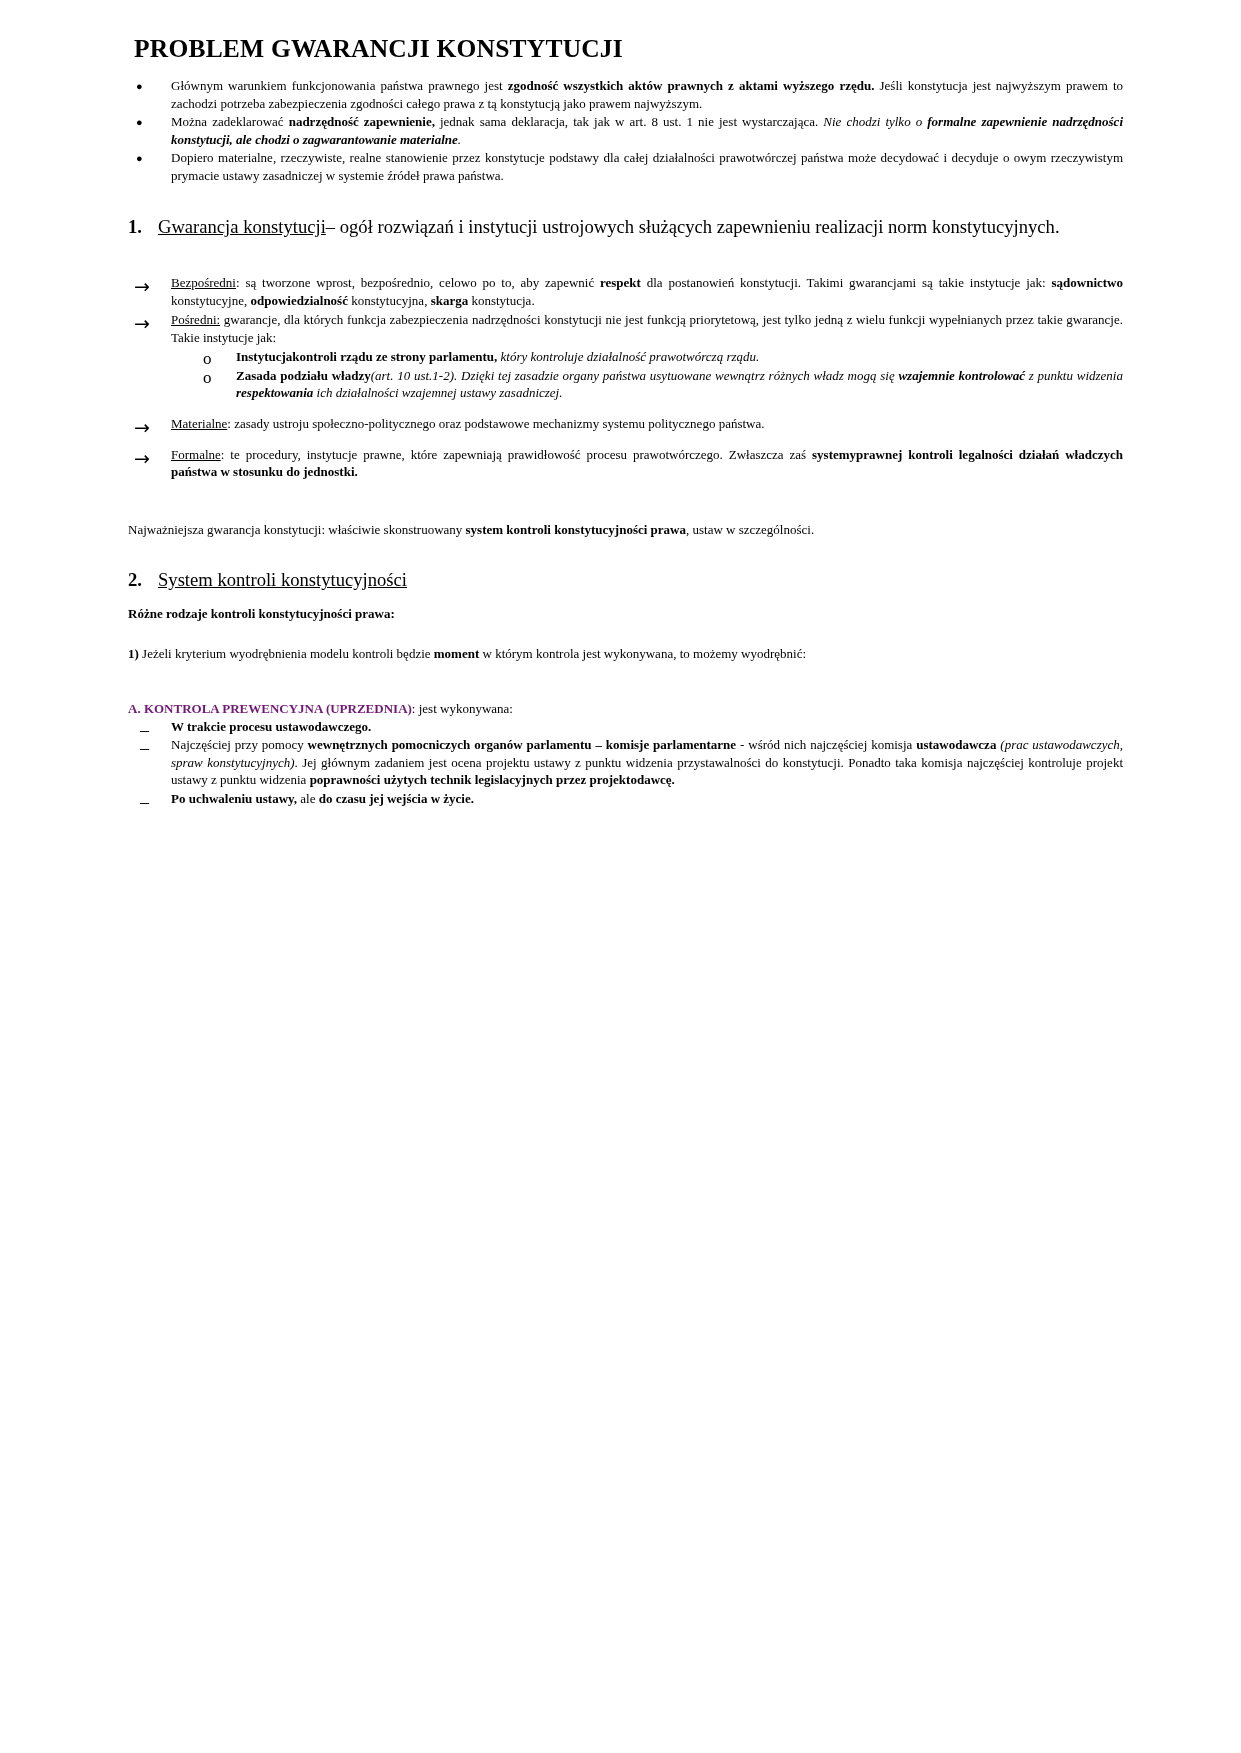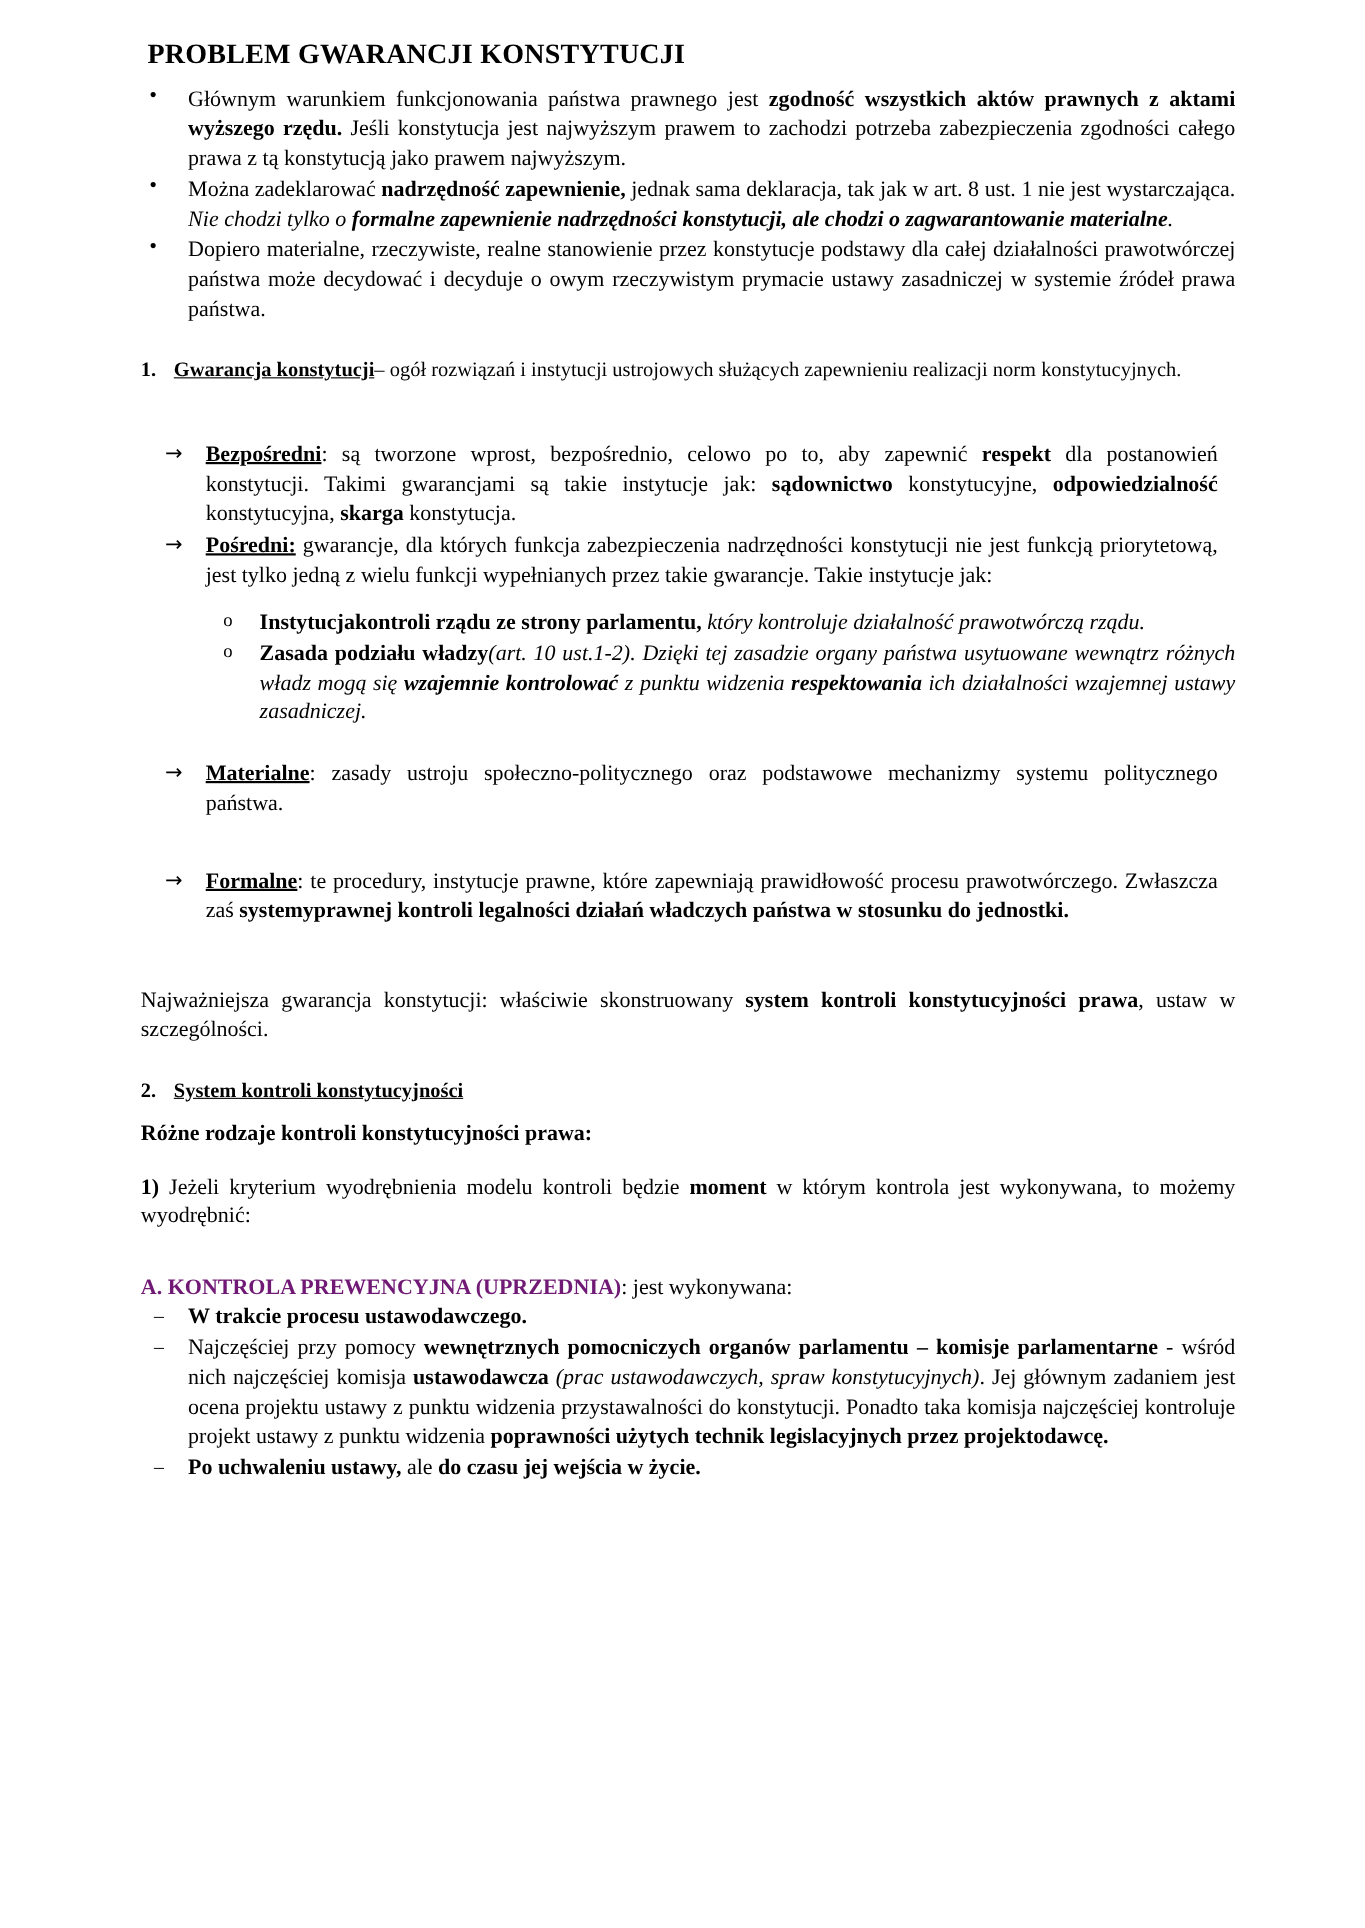--- a/index.html
+++ b/index.html
@@ -23,32 +23,32 @@
     background: #ffffff;
   }
   .doc-title {
     font-size: 25.5px;
     font-weight: bold;
     letter-spacing: 0.2px;
     margin: 8px 0 14px 6px;
     line-height: 1.15;
   }
   p, li, div.para {
-    font-size: 20px;
+    font-size: 13px;
     line-height: 1.345;
     margin: 0;
   }
   .just {
     text-align: justify;
     text-justify: inter-word;
   }
   b, .b { font-weight: bold; }
   i, .i { font-style: italic; }
   .u { text-decoration: underline; }
-  .bu { font-weight: bold; text-decoration: underline; }
+  .bu { font-weight: normal; text-decoration: underline; }
 
   
   ul.dot {
     list-style: none;
     margin: 0;
     padding: 0;
   }
   ul.dot > li {
     position: relative;
     padding-left: 43px;
@@ -59,21 +59,21 @@
     position: absolute;
     left: 8px;
     top: -1px;
     font-size: 11px;
     line-height: 1.9;
   }
 
   
   ul.arrow {
     list-style: none;
-    margin: 16px;
+    margin: 0;
     padding: 0;
   }
   ul.arrow > li {
     position: relative;
     padding-left: 43px;
     margin-bottom: 2px;
   }
   ul.arrow > li::before {
     content: "\2192";
     position: absolute;

